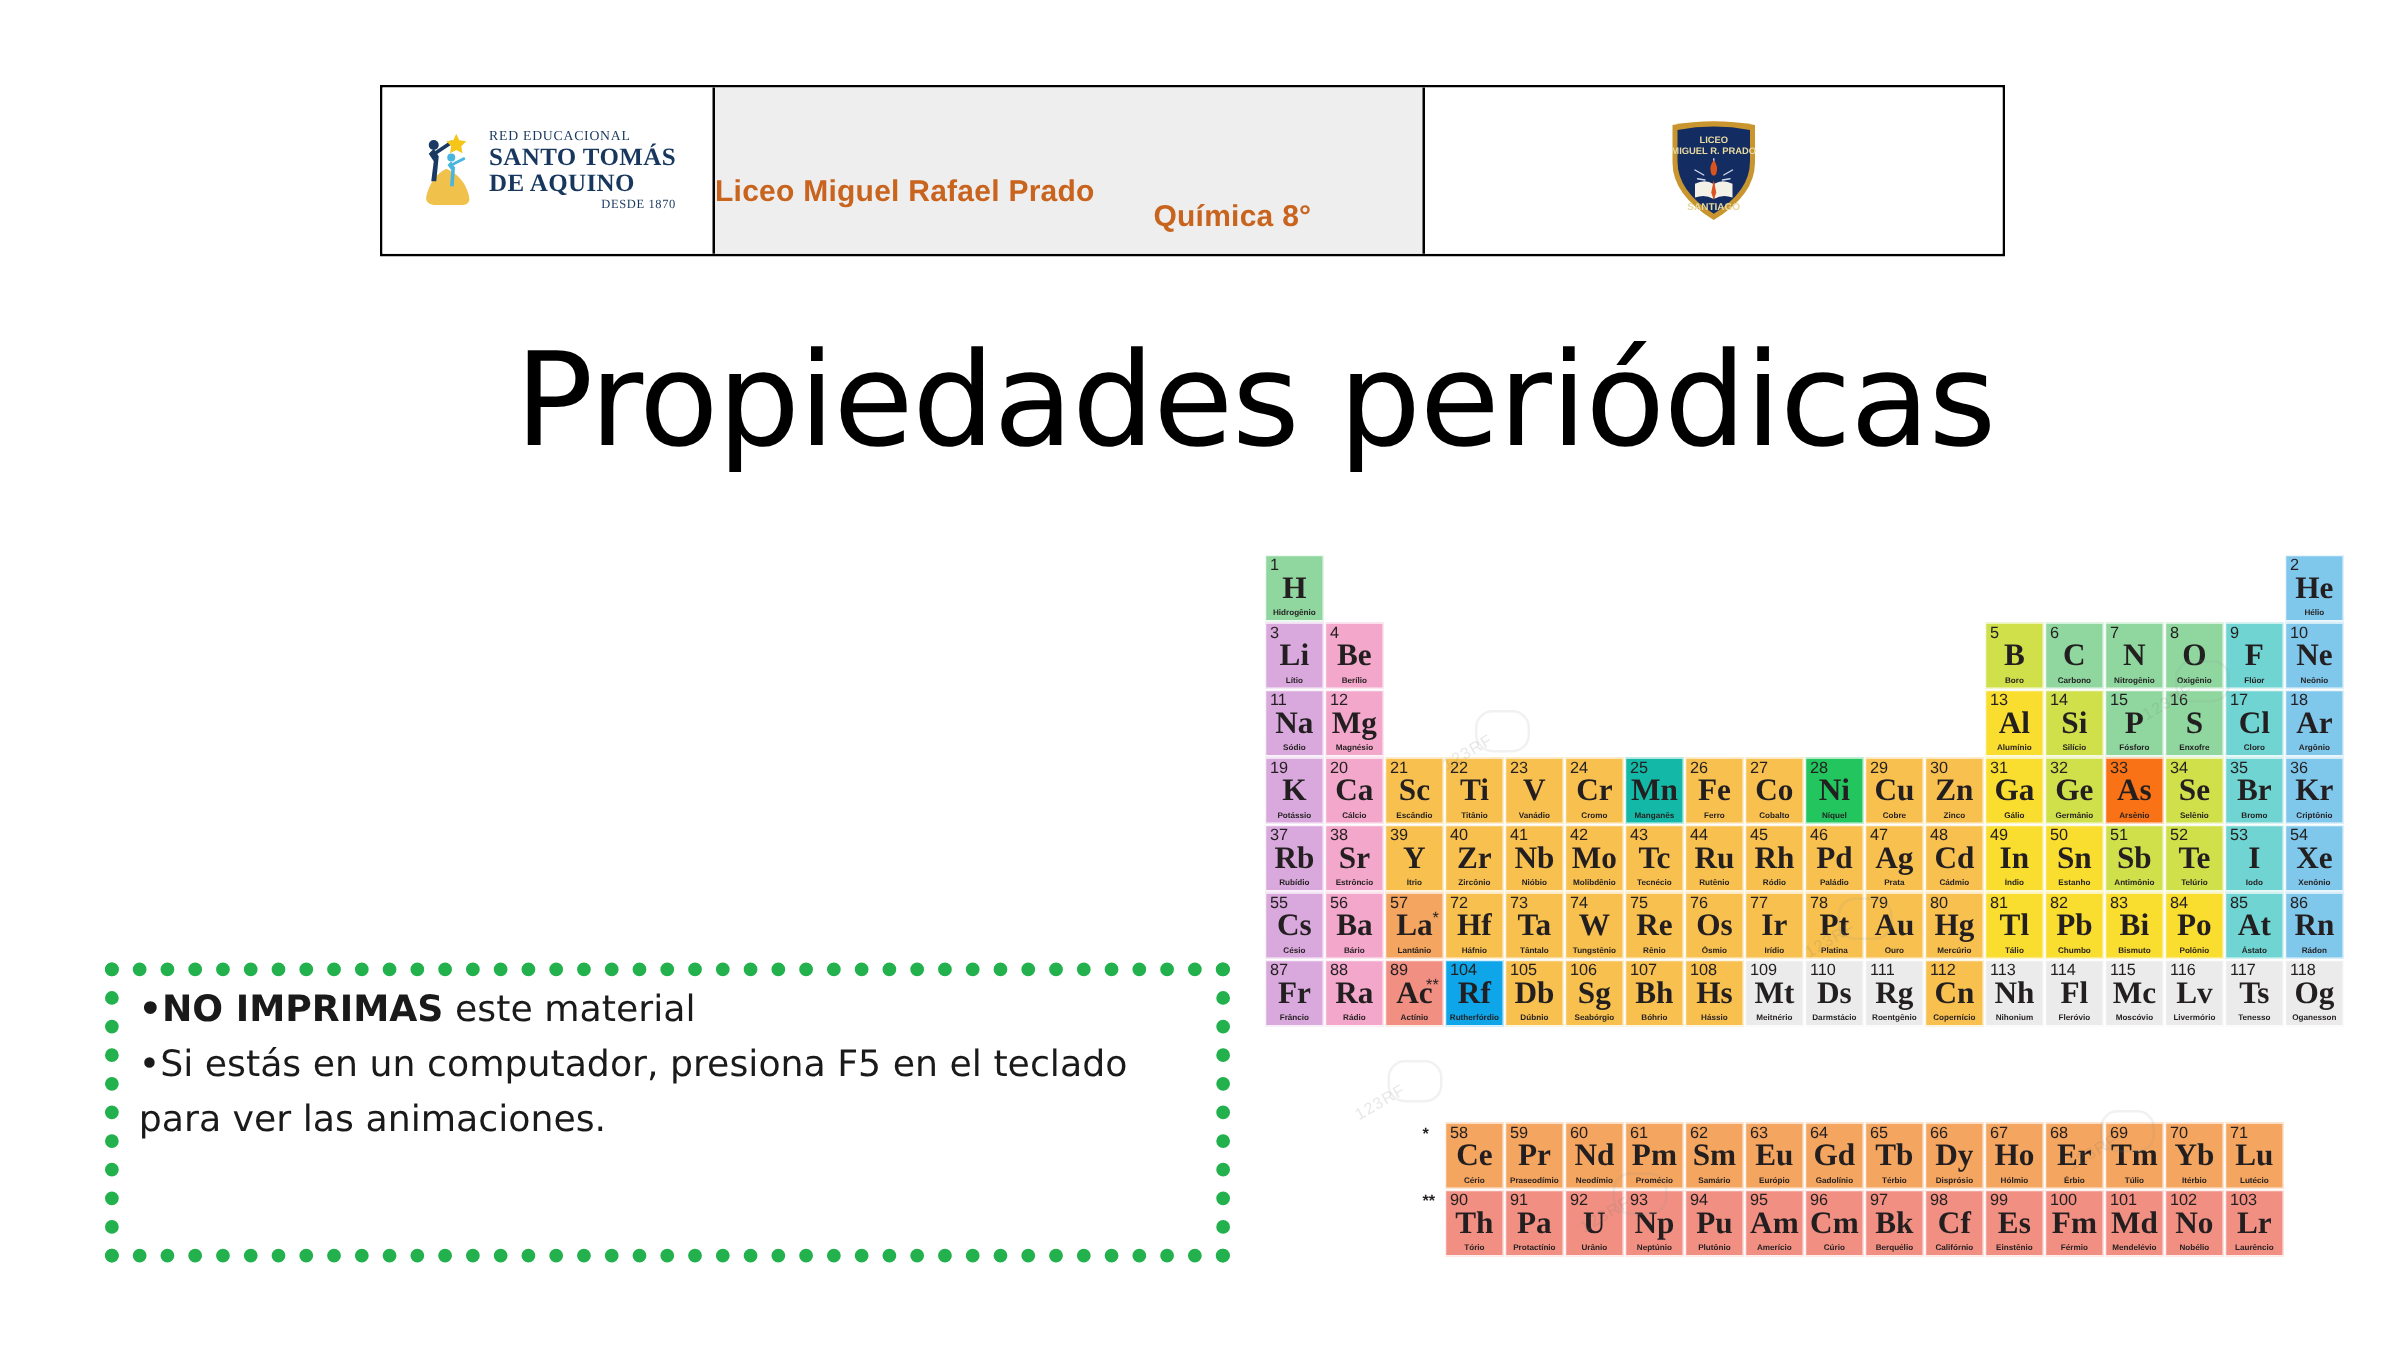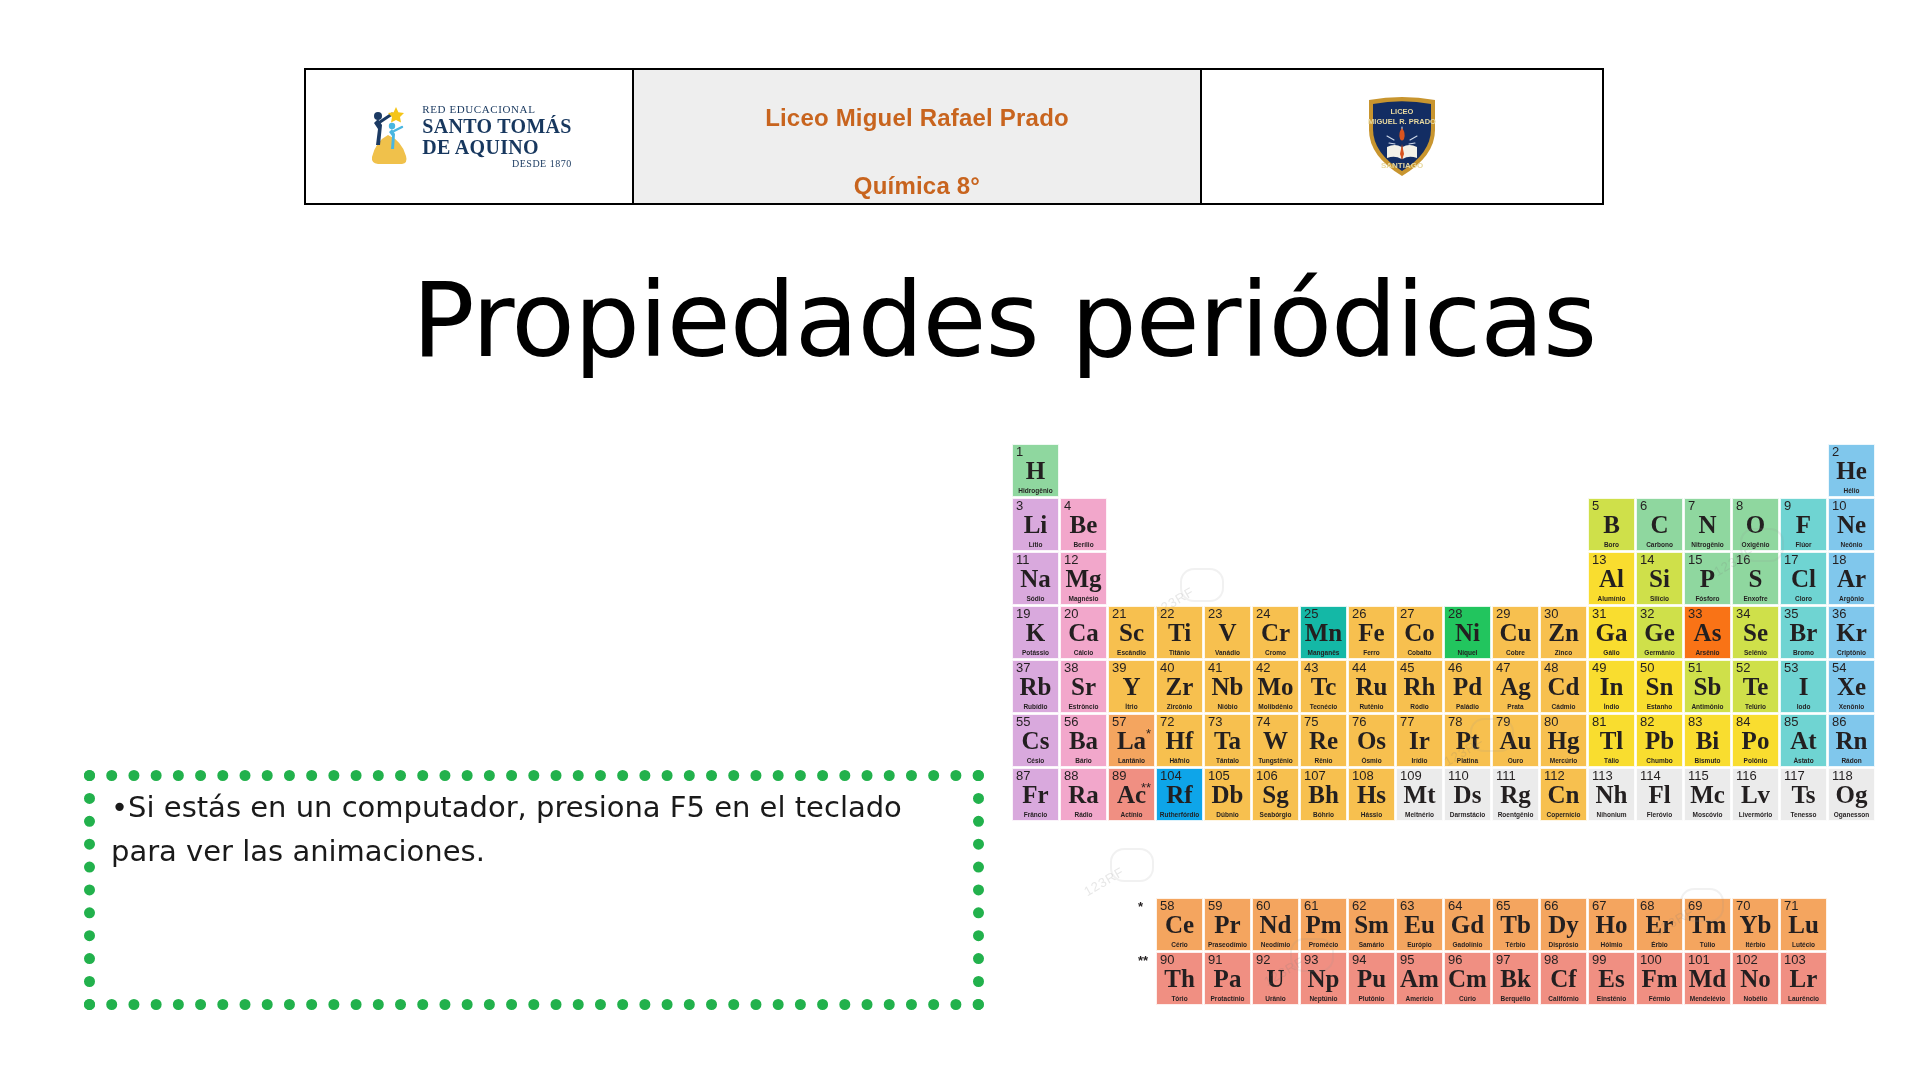--- a/index.html
+++ b/index.html
@@ -9,22 +9,22 @@
     font-family:"Liberation Sans",sans-serif;
     overflow:hidden;position:relative;
   }
 
   
   #header-table{
     position:absolute;left:304px;top:68px;width:1300px;height:137px;
     display:flex;border:2px solid #000;box-sizing:border-box;
   }
   .hdr-cell{box-sizing:border-box;display:flex;align-items:center;justify-content:center;position:relative;}
-  #hdr-logo-cell{width:328px;border-right:2px solid #000;background:#fff;}
-  #hdr-title-cell{width:568px;border-right:2px solid #000;background:#eeeeee;flex-direction:column;justify-content:flex-start;padding-top:34px;}
+  #hdr-logo-cell{width:266px;border-right:2px solid #000;background:#fff;}
+  #hdr-title-cell{width:568px;border-right:2px solid #000;background:#eeeeee;flex-direction:row;justify-content:flex-start;padding-top:34px;gap:47px;}
   #hdr-shield-cell{flex:1;background:#fff;}
 
   .hdr-line{color:#c8641e;font-weight:bold;font-size:24px;letter-spacing:.2px;}
   #hdr-subtitle{margin-top:40px;}
 
   
   #sto-logo{display:flex;align-items:center;gap:8px;transform:translateX(-4px);}
   #sto-mark{width:56px;height:64px;position:relative;flex:0 0 auto;}
   #sto-text{line-height:1.0;color:#17375e;font-family:"Liberation Serif",serif;text-align:left;}
   #sto-l1{font-size:11px;letter-spacing:.6px;}
@@ -152,20 +152,21 @@
         <path d="M39 50 L41 60 L39 66 L37 60 Z" fill="#d9541f"></path>
         <text x="39" y="74" text-anchor="middle" fill="#e8d9a0" font-family="Liberation Sans, sans-serif" font-size="8" font-weight="bold">SANTIAGO</text>
       </svg>
     </div>
   </div>
 </div>
 
 <div id="main-title">Propiedades periódicas</div>
 
 <div id="instructions-box">
+  <div class="line"><span class="b">•NO IMPRIMAS</span><span> este material</span></div>
   <div class="line">•Si estás en un computador, presiona F5 en el teclado</div>
   <div class="line">para ver las animaciones.</div>
 </div>
 
 <div id="ptable">
   <div id="ptable-main">
       <div class="cell" style="left: 0px; top: 0px; background: rgb(143, 215, 159);">
         <span class="num">1</span>
         <span class="sym">H</span>
         <span class="nm">Hidrogênio</span>

